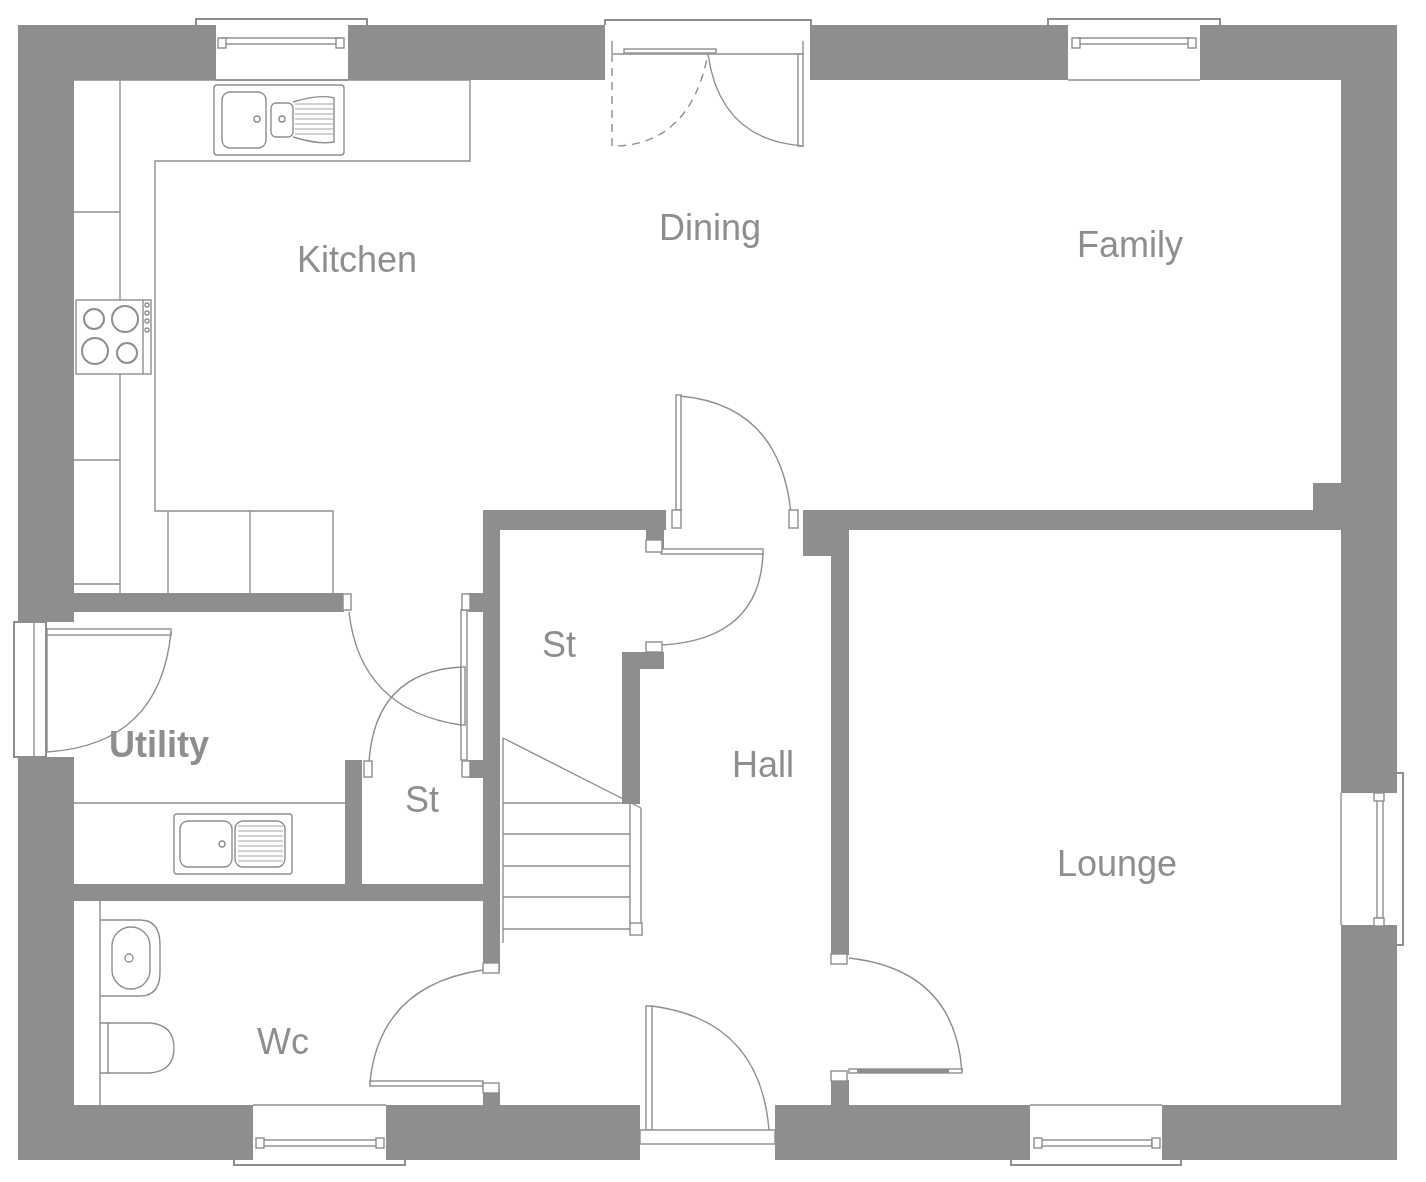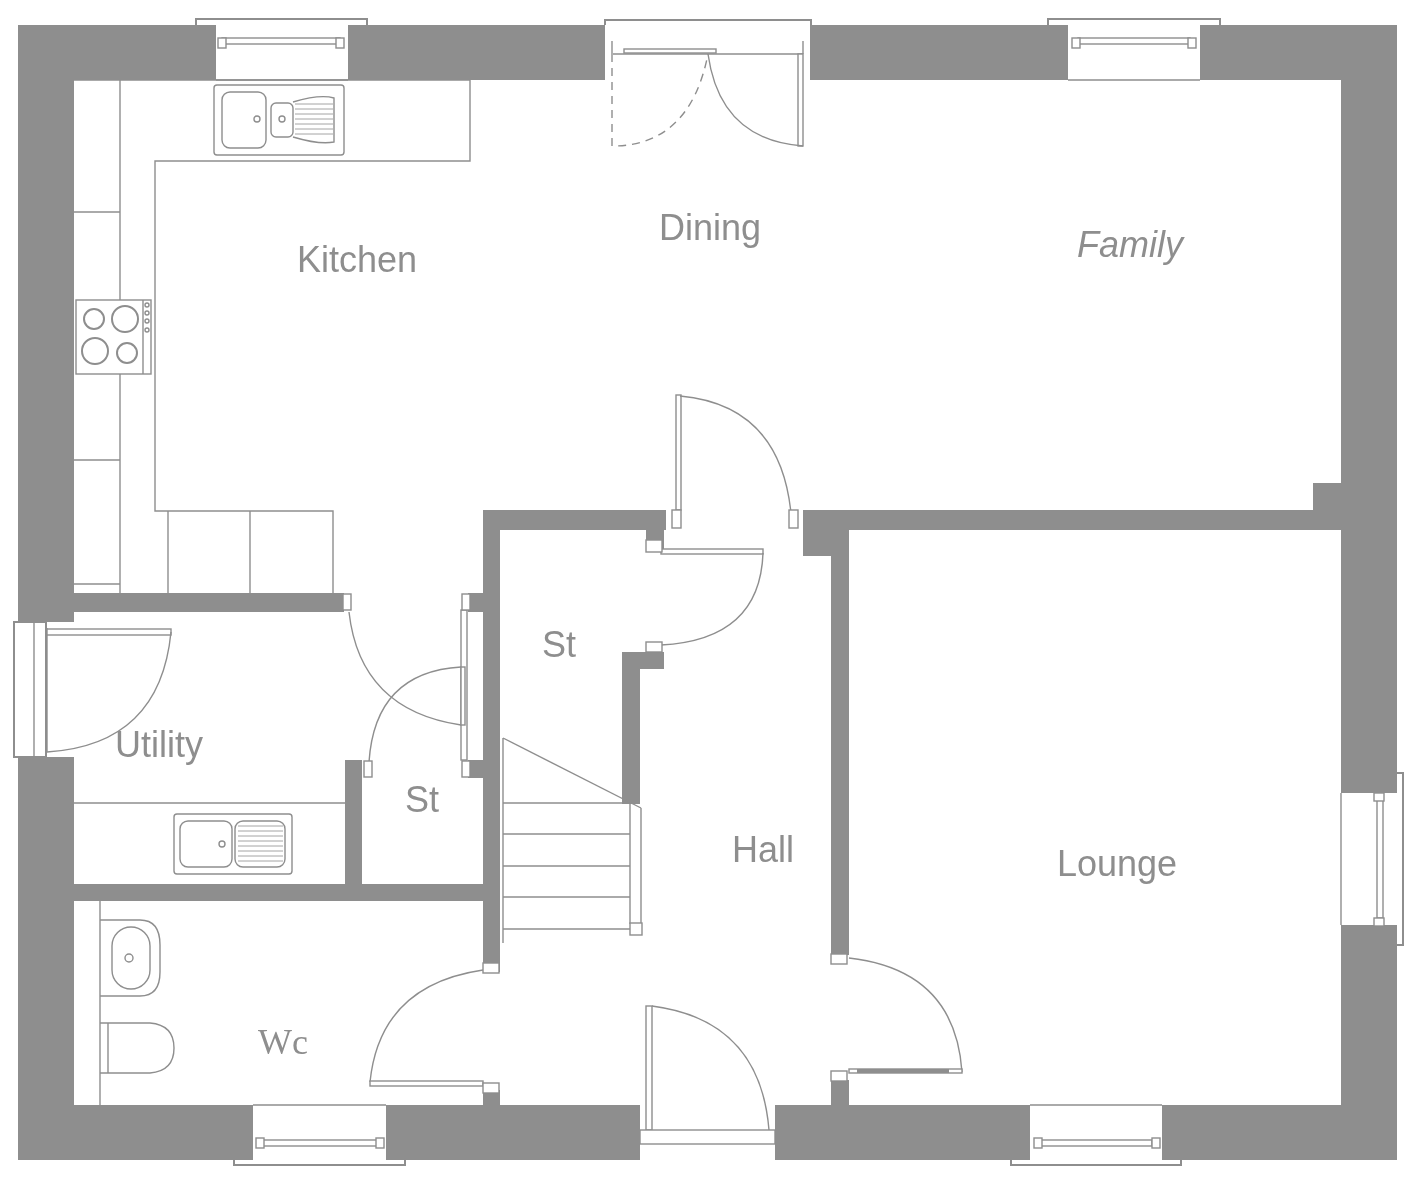--- a/index.html
+++ b/index.html
@@ -261,19 +261,19 @@
     <line class="ln" x1="503" y1="897" x2="630" y2="897"></line>
     <line class="ln" x1="503" y1="929" x2="630" y2="929"></line>
     <line class="ln" x1="630" y1="804" x2="630" y2="924"></line>
     <line class="ln" x1="641" y1="808" x2="641" y2="924"></line>
     <rect class="white" x="630" y="923" width="12" height="12"></rect>
   </g>
 </svg>
 
 <div class="label" style="left:357px; top:260px;">Kitchen</div>
 <div class="label" style="left:710px; top:228px;">Dining</div>
-<div class="label" style="left:1130px; top:245px;font-style:italic;">Family</div>
-<div class="label" style="left:159px; top:745px;">Utility</div>
+<div class="label" style="left:1130px; top:245px;">Family</div>
+<div class="label" style="left:159px; top:745px;font-weight:bold;">Utility</div>
 <div class="label" style="left:559px; top:645px;">St</div>
 <div class="label" style="left:422px; top:800px;">St</div>
-<div class="label" style="left:763px; top:850px;">Hall</div>
+<div class="label" style="left:763px; top:765px;">Hall</div>
 <div class="label" style="left:1096px; top:864px;margin-left:21px;">Lounge</div>
-<div class="label" style="left:283px; top:1042px;font-family:Liberation Serif, serif;">Wc</div>
+<div class="label" style="left:283px; top:1042px;">Wc</div>
 
 </body></html>

